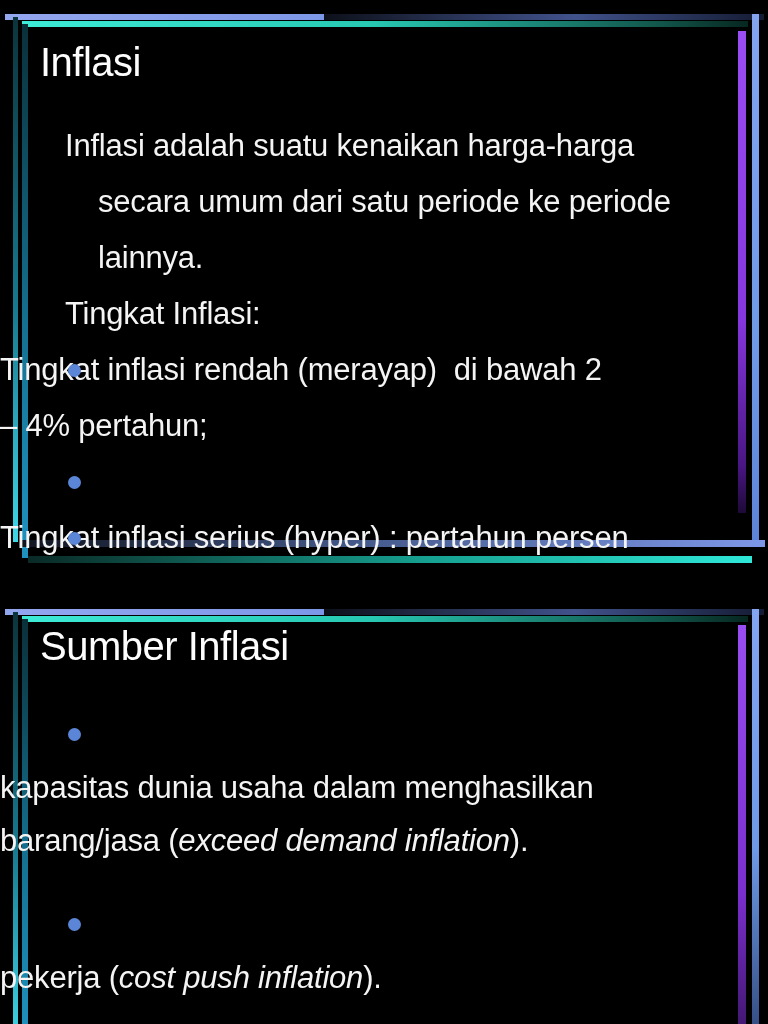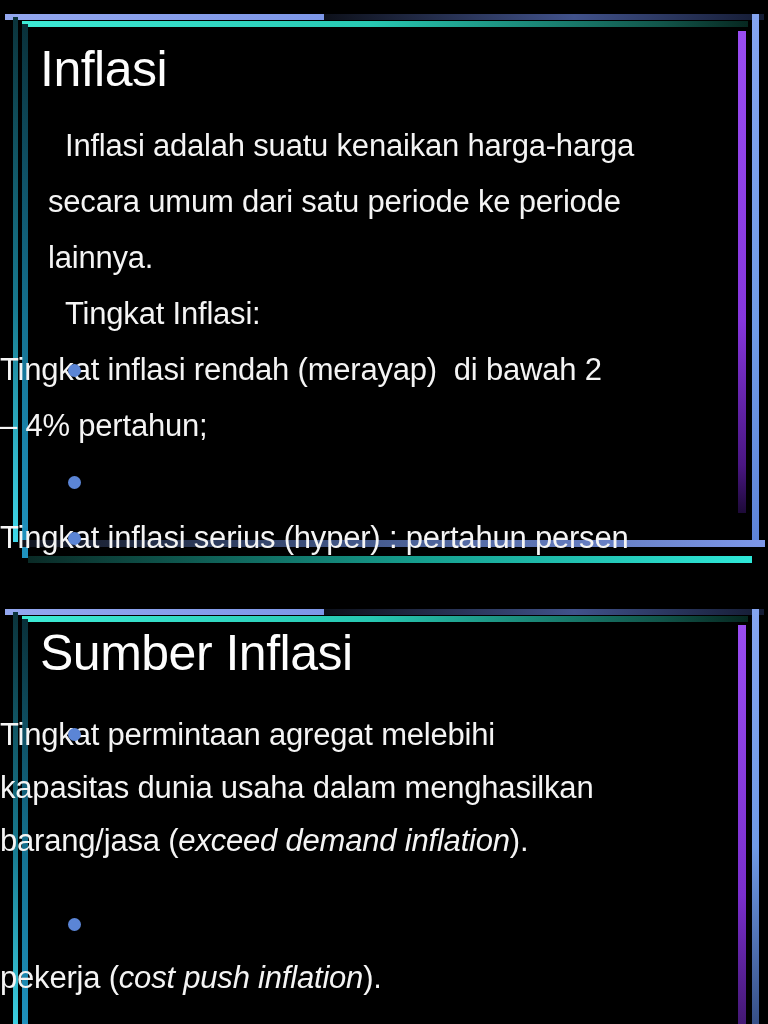--- a/index.html
+++ b/index.html
@@ -32,35 +32,35 @@
   .v-blue-right   { left:752px; width:7px; top:9px; height:531px;
                     background:linear-gradient(to bottom,#84a4f0 0%,#6f9ae6 60%,#5d83d8 100%); }
   .v-purple-right { left:738px; width:8px; top:26px; height:482px;
                     background:linear-gradient(to bottom,#9a4df2 0%,#8636dd 60%,#4a1684 90%,#1d0a38 100%); }
   .slide2 .v-blue-right   { top:7px;  height:432px;
                     background:linear-gradient(to bottom,#84a4f0 0%,#6f9ae6 55%,#31487e 100%); }
   .slide2 .v-purple-right { top:23px; height:416px;
                     background:linear-gradient(to bottom,#9a4df2 0%,#7a2ecd 65%,#3c1568 100%); }
 
   
-  .title { position:absolute; left:40px; font-size:50px; font-weight:400;
+  .title { position:absolute; left:40px; font-size:40px; font-weight:400;
            letter-spacing:-0.5px; color:#fdfdfd; white-space:pre; }
   .slide1 .title { top:35px; }
   .slide2 .title { top:22px; }
 
   .body { position:absolute; left:0; right:30px; }
   .slide1 .body { top:105px; }
   .slide2 .body { top:98px;  }
   .line { position:relative; font-size:31px; letter-spacing:-0.2px; color:#f4f4f4;margin-top:16px; }
   .line span { white-space:pre; }
   .slide1 .line { height:40px; line-height:40px; }
   .slide2 .line { height:37px; line-height:37px; }
   .block.bullet .line { }
   .block.plain  .line { padding-left:65px; }
-  .block.hang   .line { padding-left:48px; }
+  .block.hang   .line { padding-left:98px; }
   .block.hang   .line.first { padding-left:65px; }
   .dot { position:absolute; left:68px; width:13px; height:13px; border-radius:50%;
          background:#5b85d6; }
   .slide1 .dot { top:14px; }
   .slide2 .dot { top:12px; }
   .it { font-style:italic; }
 </style>
 </head>
 <body>
 
@@ -101,21 +101,21 @@
   <section class="slide slide2">
     <div class="fl h-blue-top"></div>
     <div class="fl h-teal-top"></div>
     <div class="fl v-teal-outer"></div>
     <div class="fl v-teal-inner"></div>
     <div class="fl v-purple-right"></div>
     <div class="fl v-blue-right"></div>
     <h1 class="title">Sumber Inflasi</h1>
     <div class="body">
         <div class="block bullet">
-          <div class="line first"><span class="dot"></span><span>Tingkat permintaan agregat melebihi</span></div>
+          <div class="line first"><span class="dot"></span></div>
           <div class="line"><span>kapasitas dunia usaha dalam menghasilkan</span></div>
           <div class="line"><span>barang/jasa (</span><span class="it">exceed demand inflation</span><span>).</span></div>
         </div>
         <div class="block bullet" style="margin-top: 47px;">
           <div class="line first"><span class="dot"></span></div>
           <div class="line"><span>pekerja (</span><span class="it">cost push inflation</span><span>).</span></div>
         </div>
       </div>
   </section>
 

